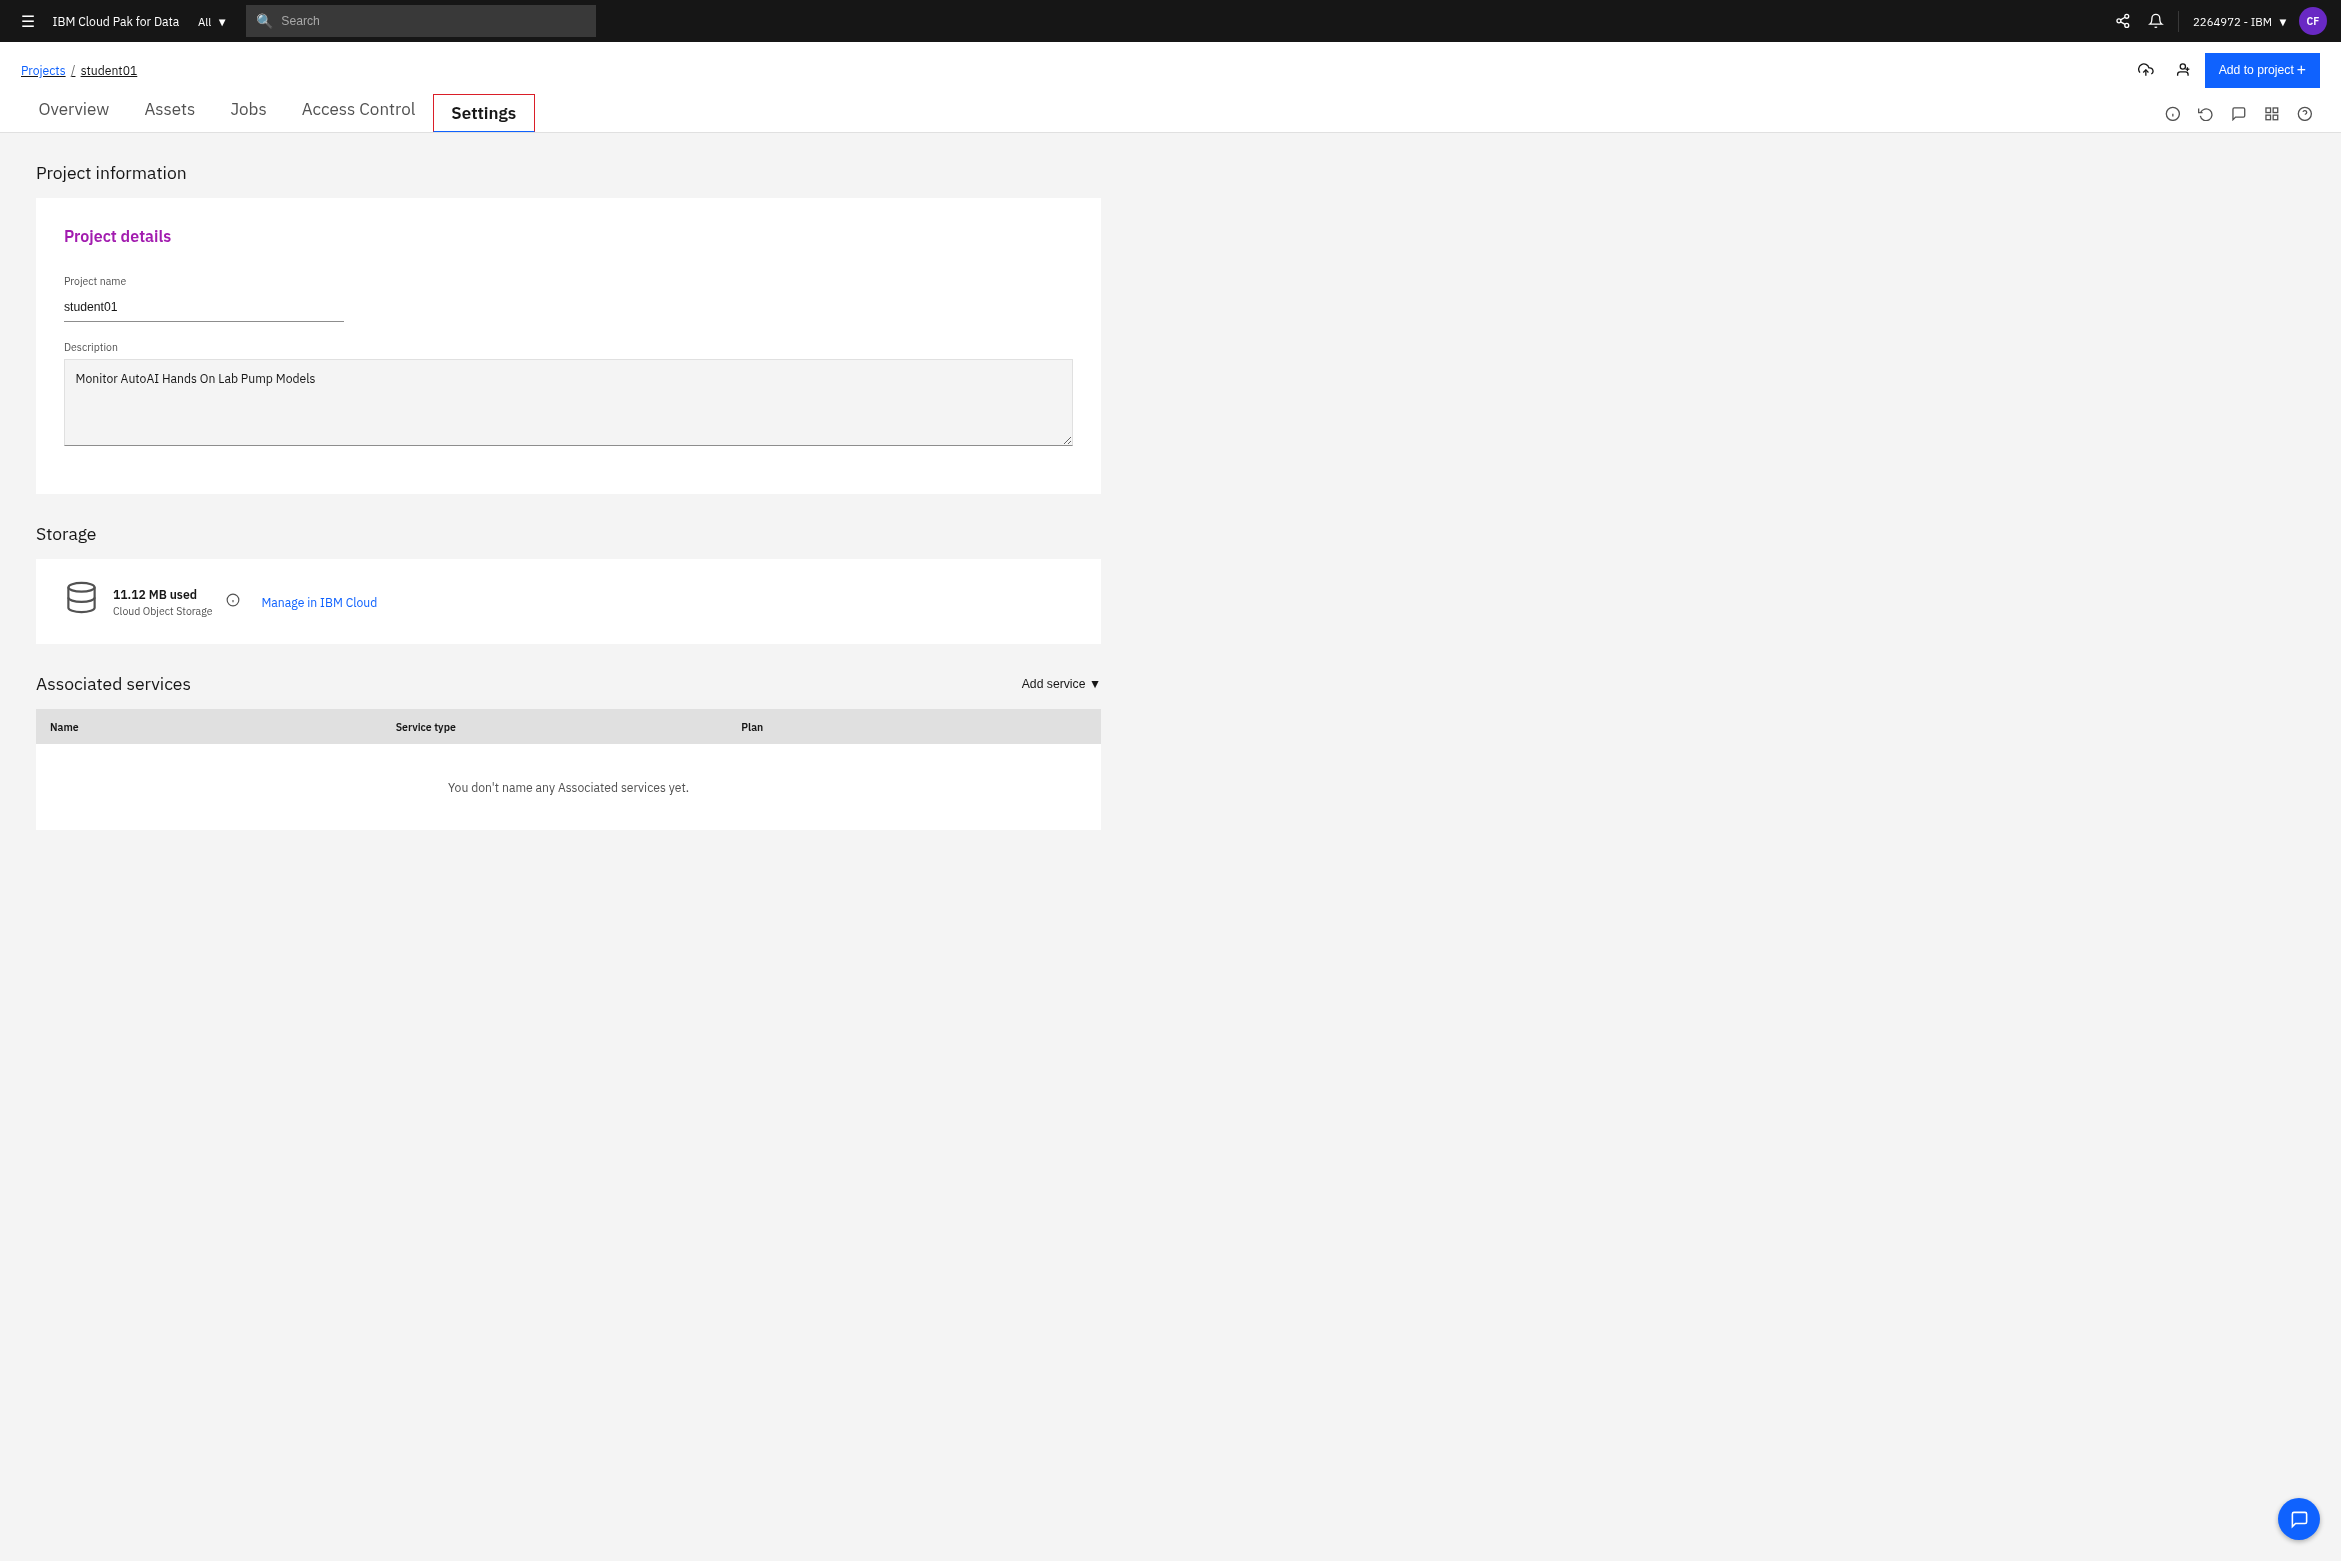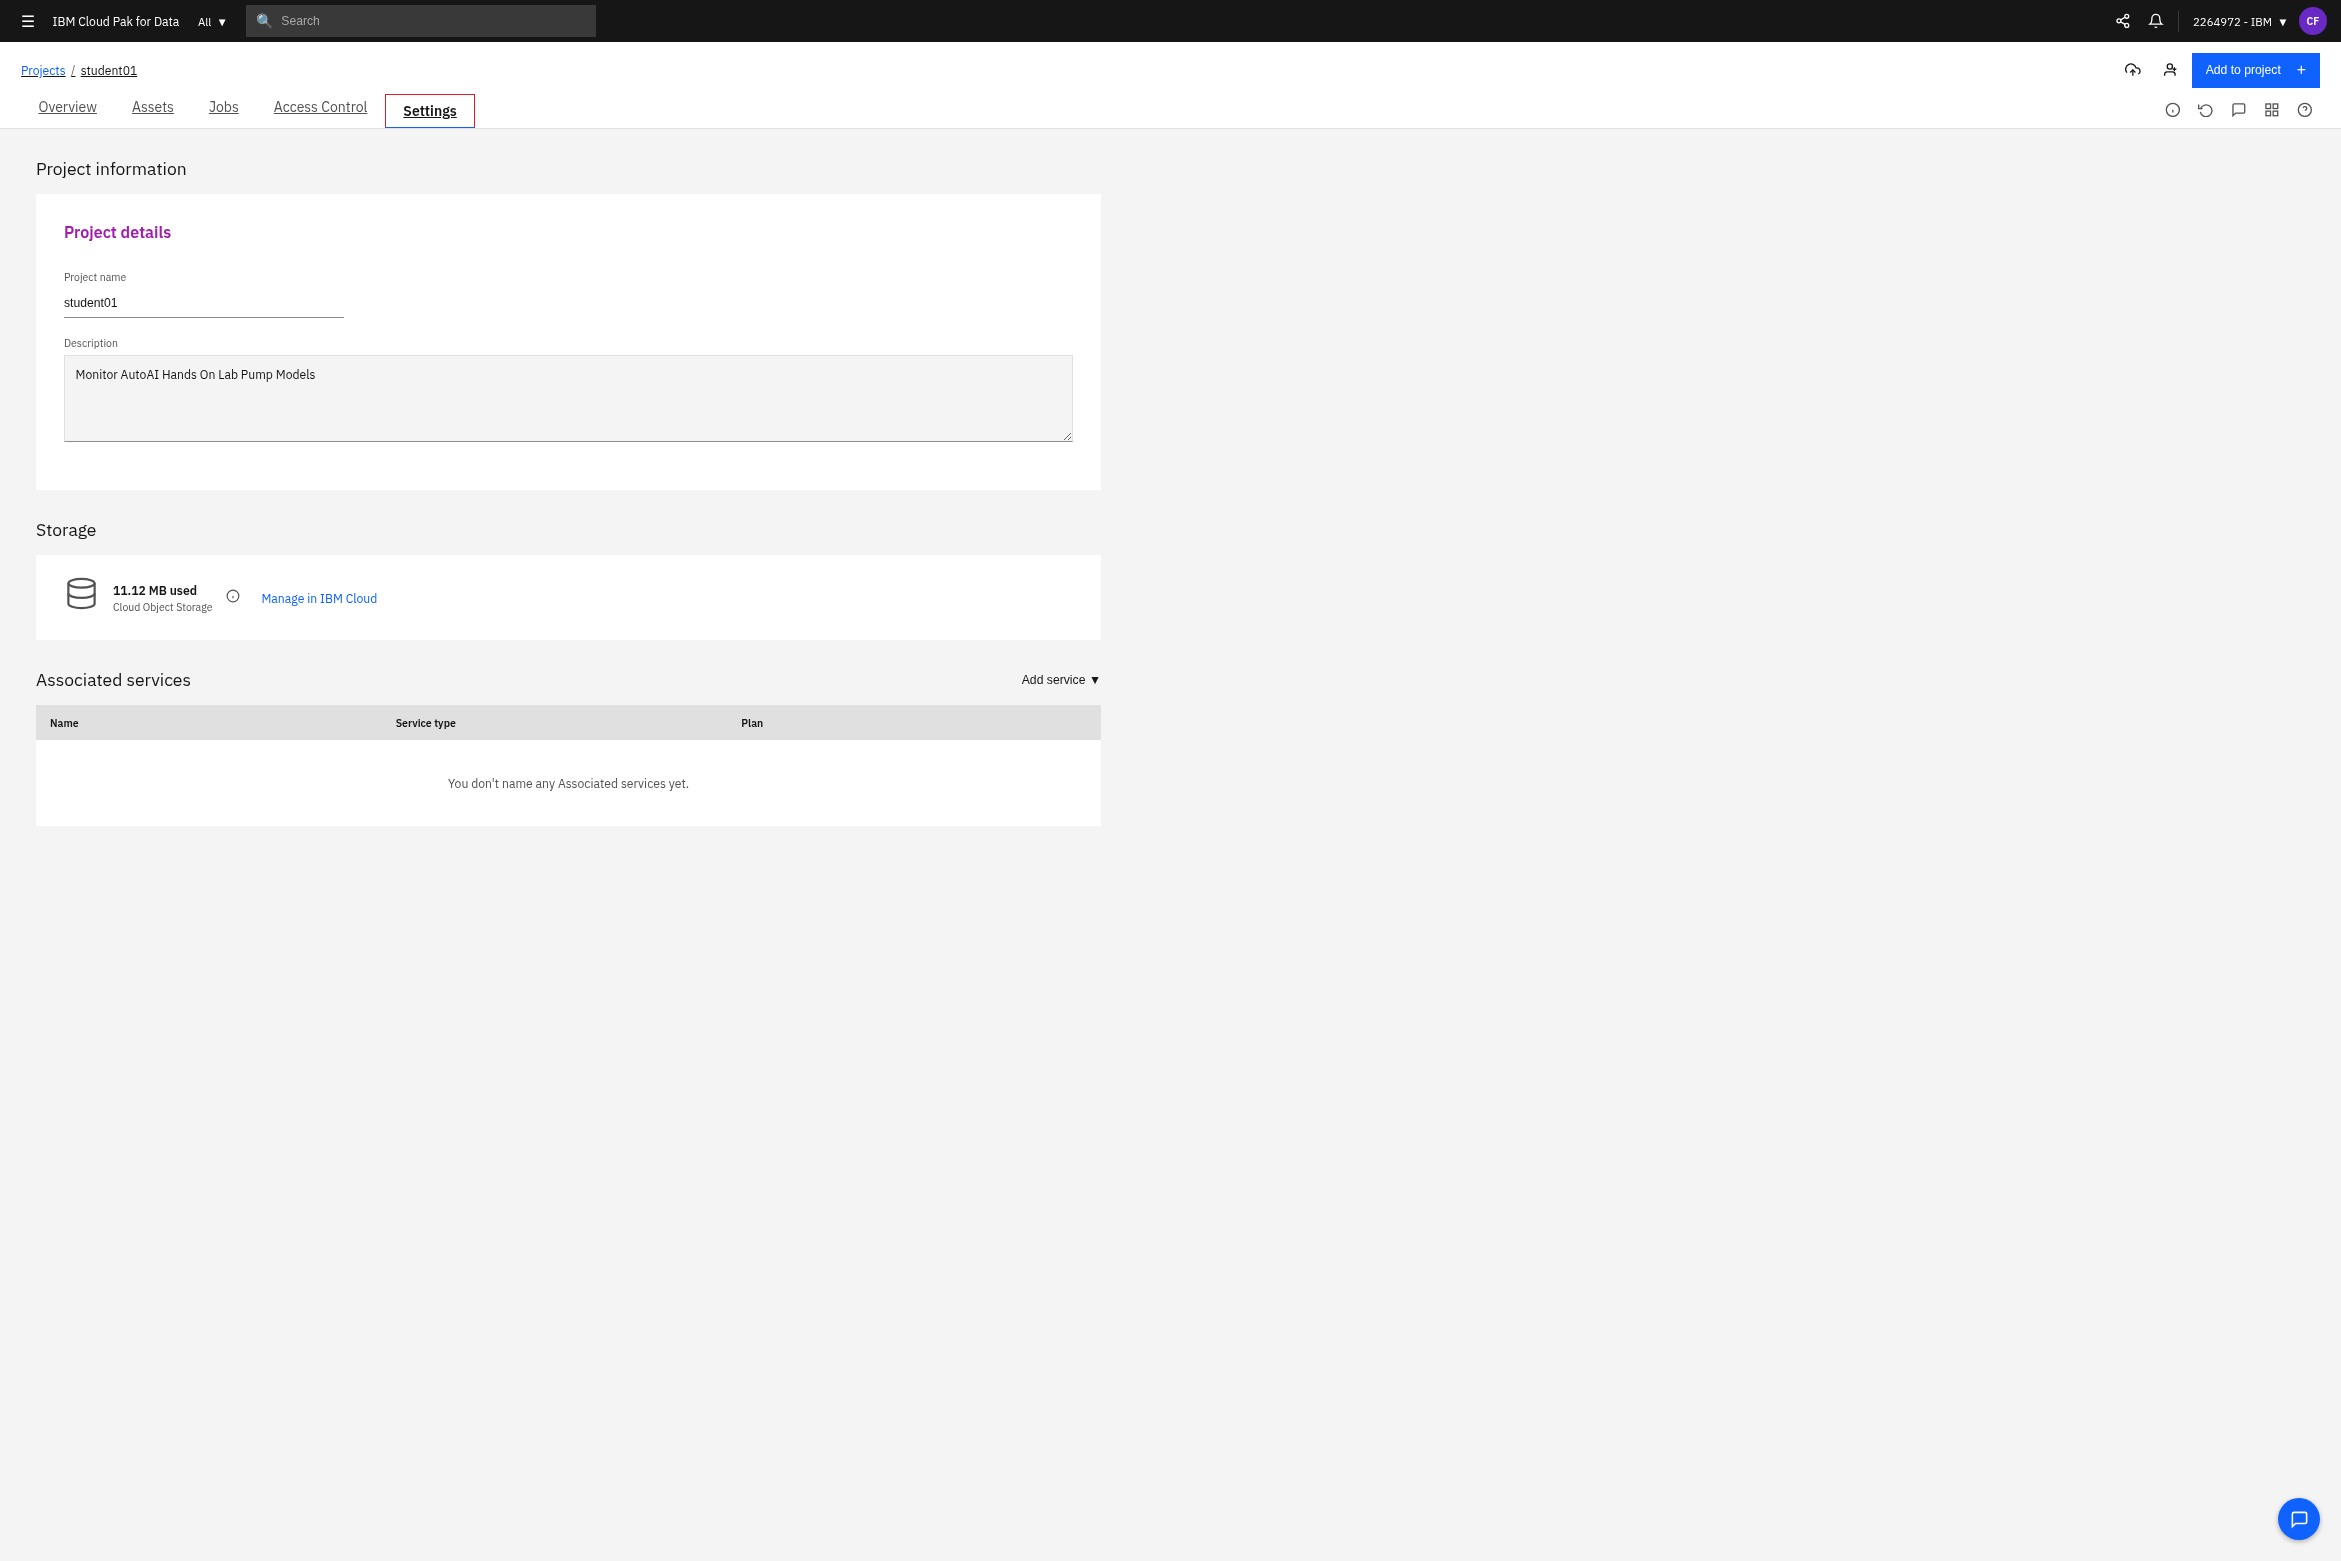--- a/index.html
+++ b/index.html
@@ -133,21 +133,21 @@
       cursor: pointer;
       padding: 7px;
       font-size: 15.7px;
       color: #161616;
       display: flex;
       align-items: center;
     }
     .add-to-project-btn {
       display: flex;
       align-items: center;
-      gap: 16px;
+      gap: 3px;
       background: #0f62fe;
       color: #fff;
       border: none;
       padding: 8.7px 14px;
       font-size: 12.2px;
       cursor: pointer;
       font-weight: 400;
     }
 
     
@@ -155,27 +155,26 @@
       display: flex;
       align-items: flex-end;
       background: #fff;
       padding: 0 21px;
       border-bottom: 0.9px solid #e0e0e0;
       gap: 0;
       position: relative;
     }
     .tab-item {
       padding: 10.5px 17.5px;
-      font-size: 14px;
+      font-size: 17px;
       cursor: pointer;
       color: #525252;
       border-bottom: 1.7px solid transparent;
       white-space: nowrap;
       position: relative;
-      text-decoration: underline;
     }
     .tab-item.active {
       color: #161616;
       font-weight: 600;
       border-bottom: 1.7px solid #0f62fe;
     }
     .tab-settings-highlight {
       border: 1.7px solid #da1e28;
       padding: 7px 17.5px;
       margin-bottom: 0;

